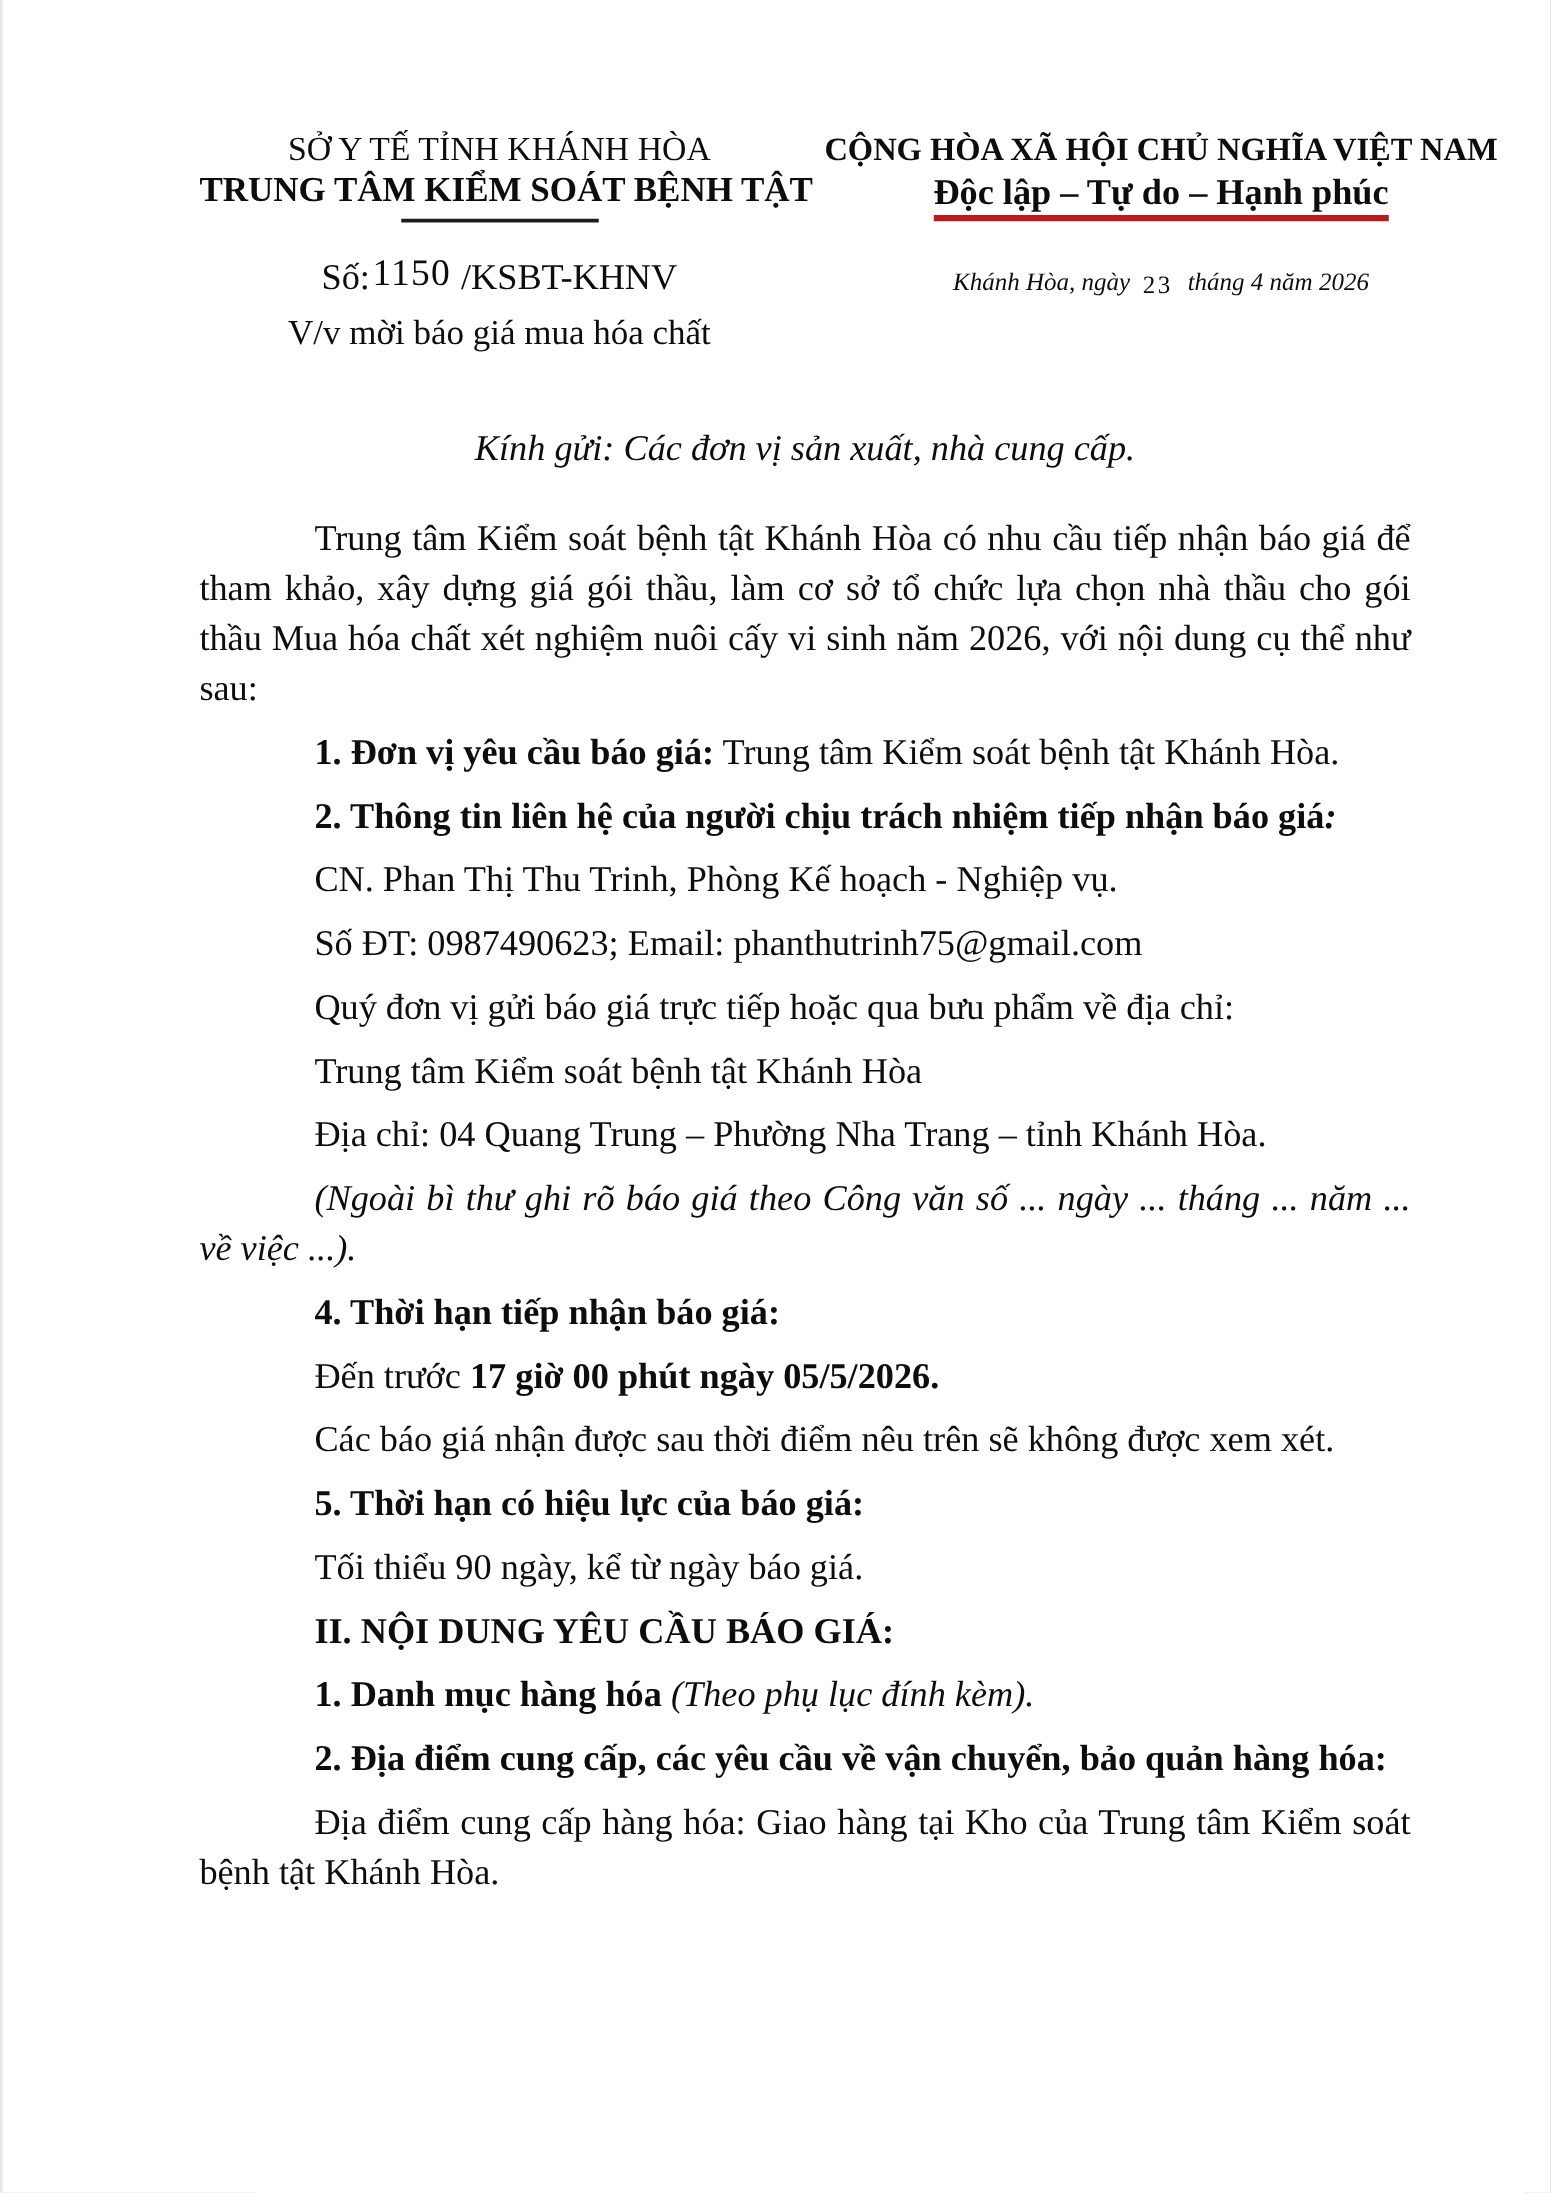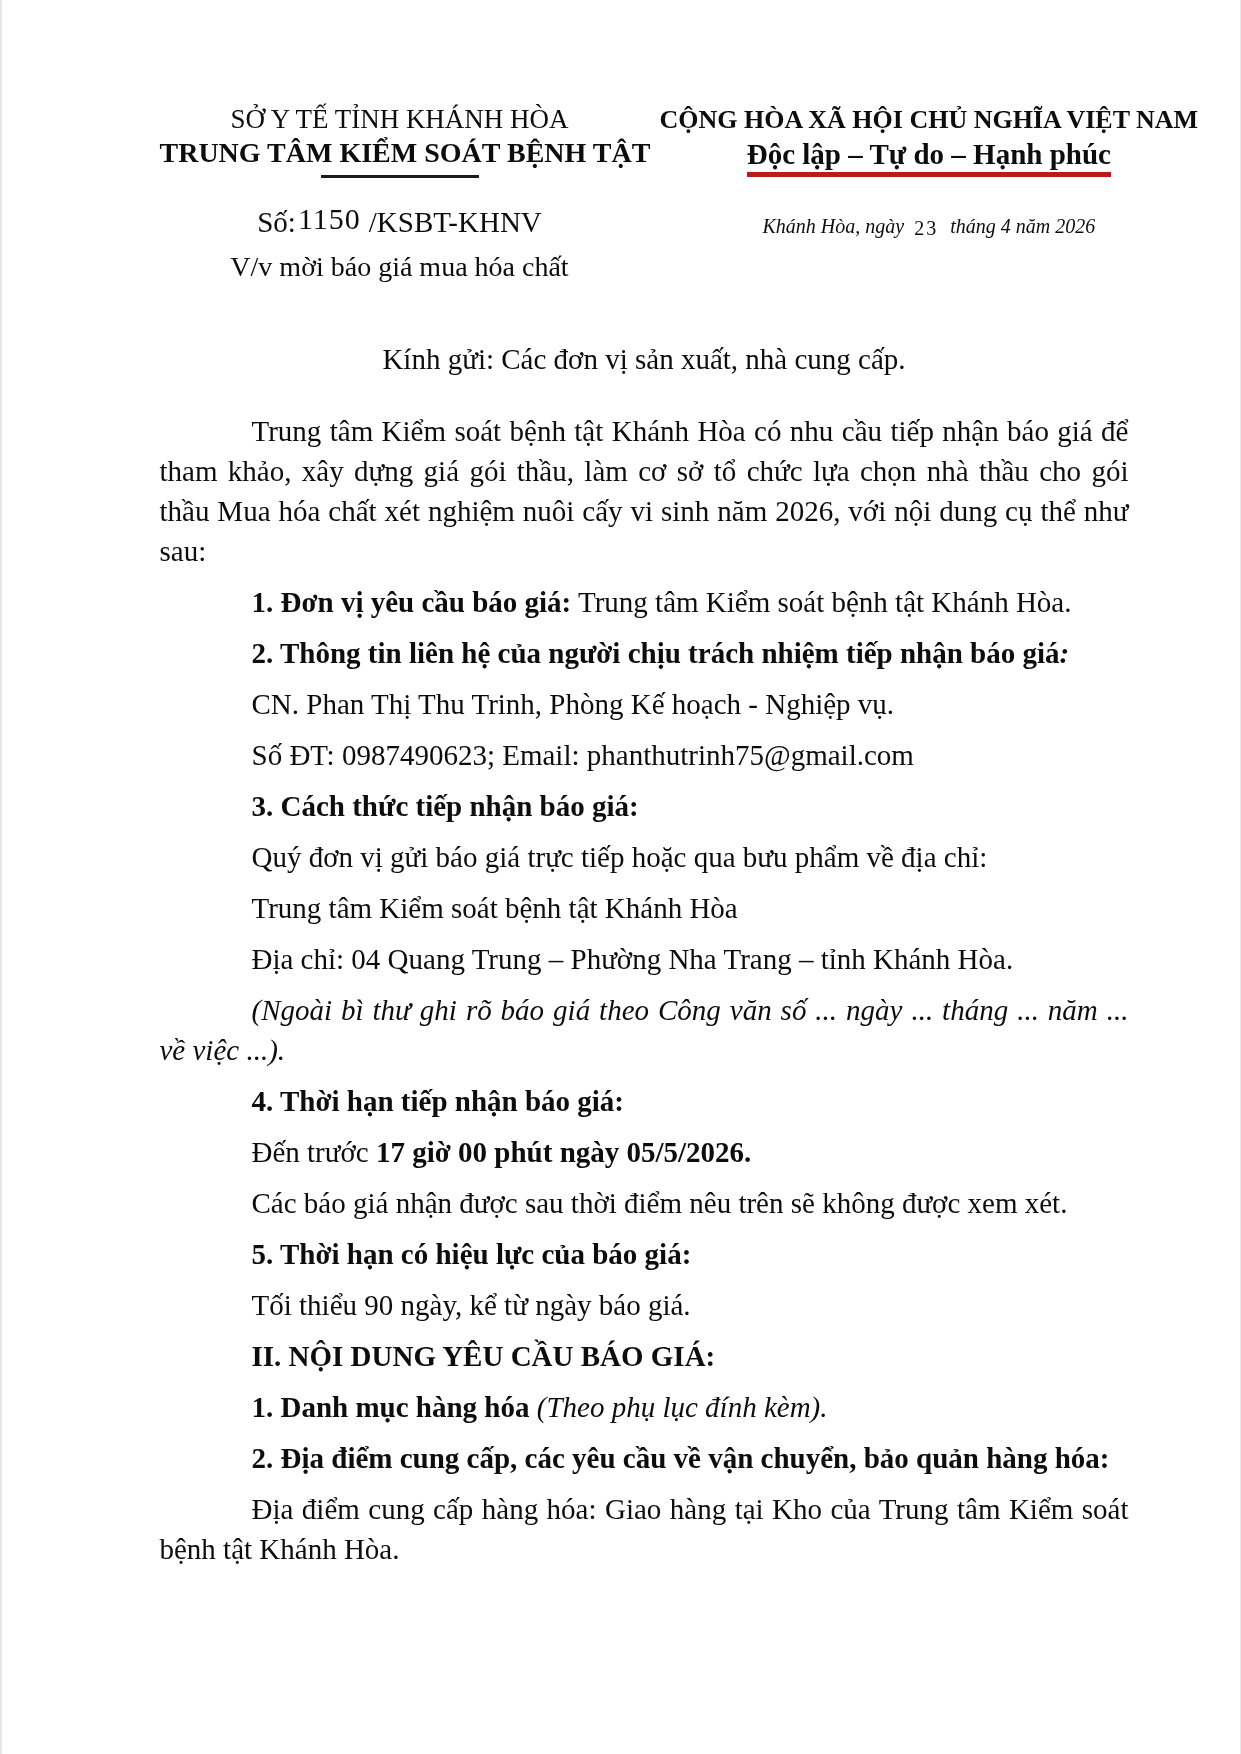--- a/index.html
+++ b/index.html
@@ -26,21 +26,21 @@
   .motto2 .ul{border-bottom:5px solid #b91c1c;padding-bottom:2px;}
   .doc-no{margin-top:26px;font-size:29px;line-height:36px;white-space:nowrap;}
   .doc-no .num{display:inline-block;font-size:30px;letter-spacing:1px;
                transform:translateY(-3px);margin:0 8px 0 2px;}
   .subject{margin-top:9px;font-size:28px;line-height:36px;}
   .dateline{margin-top:36px;font-size:20px;line-height:36px;font-style:italic;white-space:nowrap;}
   .dateline .day{display:inline-block;font-style:normal;letter-spacing:2px;
                  margin:0 12px 0 10px;transform:translateY(2px);}
   
   .docbody{margin-top:0;}
-  .salutation{margin:54px 0 32px;text-align:center;font-size:29px;line-height:40px;}
+  .salutation{margin:54px 0 32px;text-align:center;font-size:29px;line-height:40px;font-style:italic;}
   p.para{
     font-size:29px;line-height:40px;
     margin:0 0 11px 0;
     text-indent:92px;
   }
   p.just{text-align:justify;}
   .b{font-weight:bold;}
   .i{font-style:italic;}
   .bi{font-weight:bold;font-style:italic;}
 </style>
@@ -74,21 +74,20 @@
 
 
     <p class="para"><span class="b">1. Đơn vị yêu cầu báo giá:</span><span> Trung tâm Kiểm soát bệnh tật Khánh Hòa.</span></p>
 
     <p class="para"><span class="b">2. Thông tin liên hệ của người chịu trách nhiệm tiếp nhận báo giá</span><span class="bi">:</span></p>
 
     <p class="para">CN. Phan Thị Thu Trinh, Phòng Kế hoạch - Nghiệp vụ.</p>
 
     <p class="para">Số ĐT: 0987490623; Email: phanthutrinh75@gmail.com</p>
 
-    <p class="para b">3. Cách thức tiếp nhận báo giá:</p>
 
     <p class="para">Quý đơn vị gửi báo giá trực tiếp hoặc qua bưu phẩm về địa chỉ:</p>
 
     <p class="para">Trung tâm Kiểm soát bệnh tật Khánh Hòa</p>
 
     <p class="para">Địa chỉ: 04 Quang Trung – Phường Nha Trang – tỉnh Khánh Hòa.</p>
 
     <p class="para i just">(Ngoài bì thư ghi rõ báo giá theo Công văn số ... ngày ... tháng ... năm ... về việc ...).</p>
 
     <p class="para b">4. Thời hạn tiếp nhận báo giá:</p>

